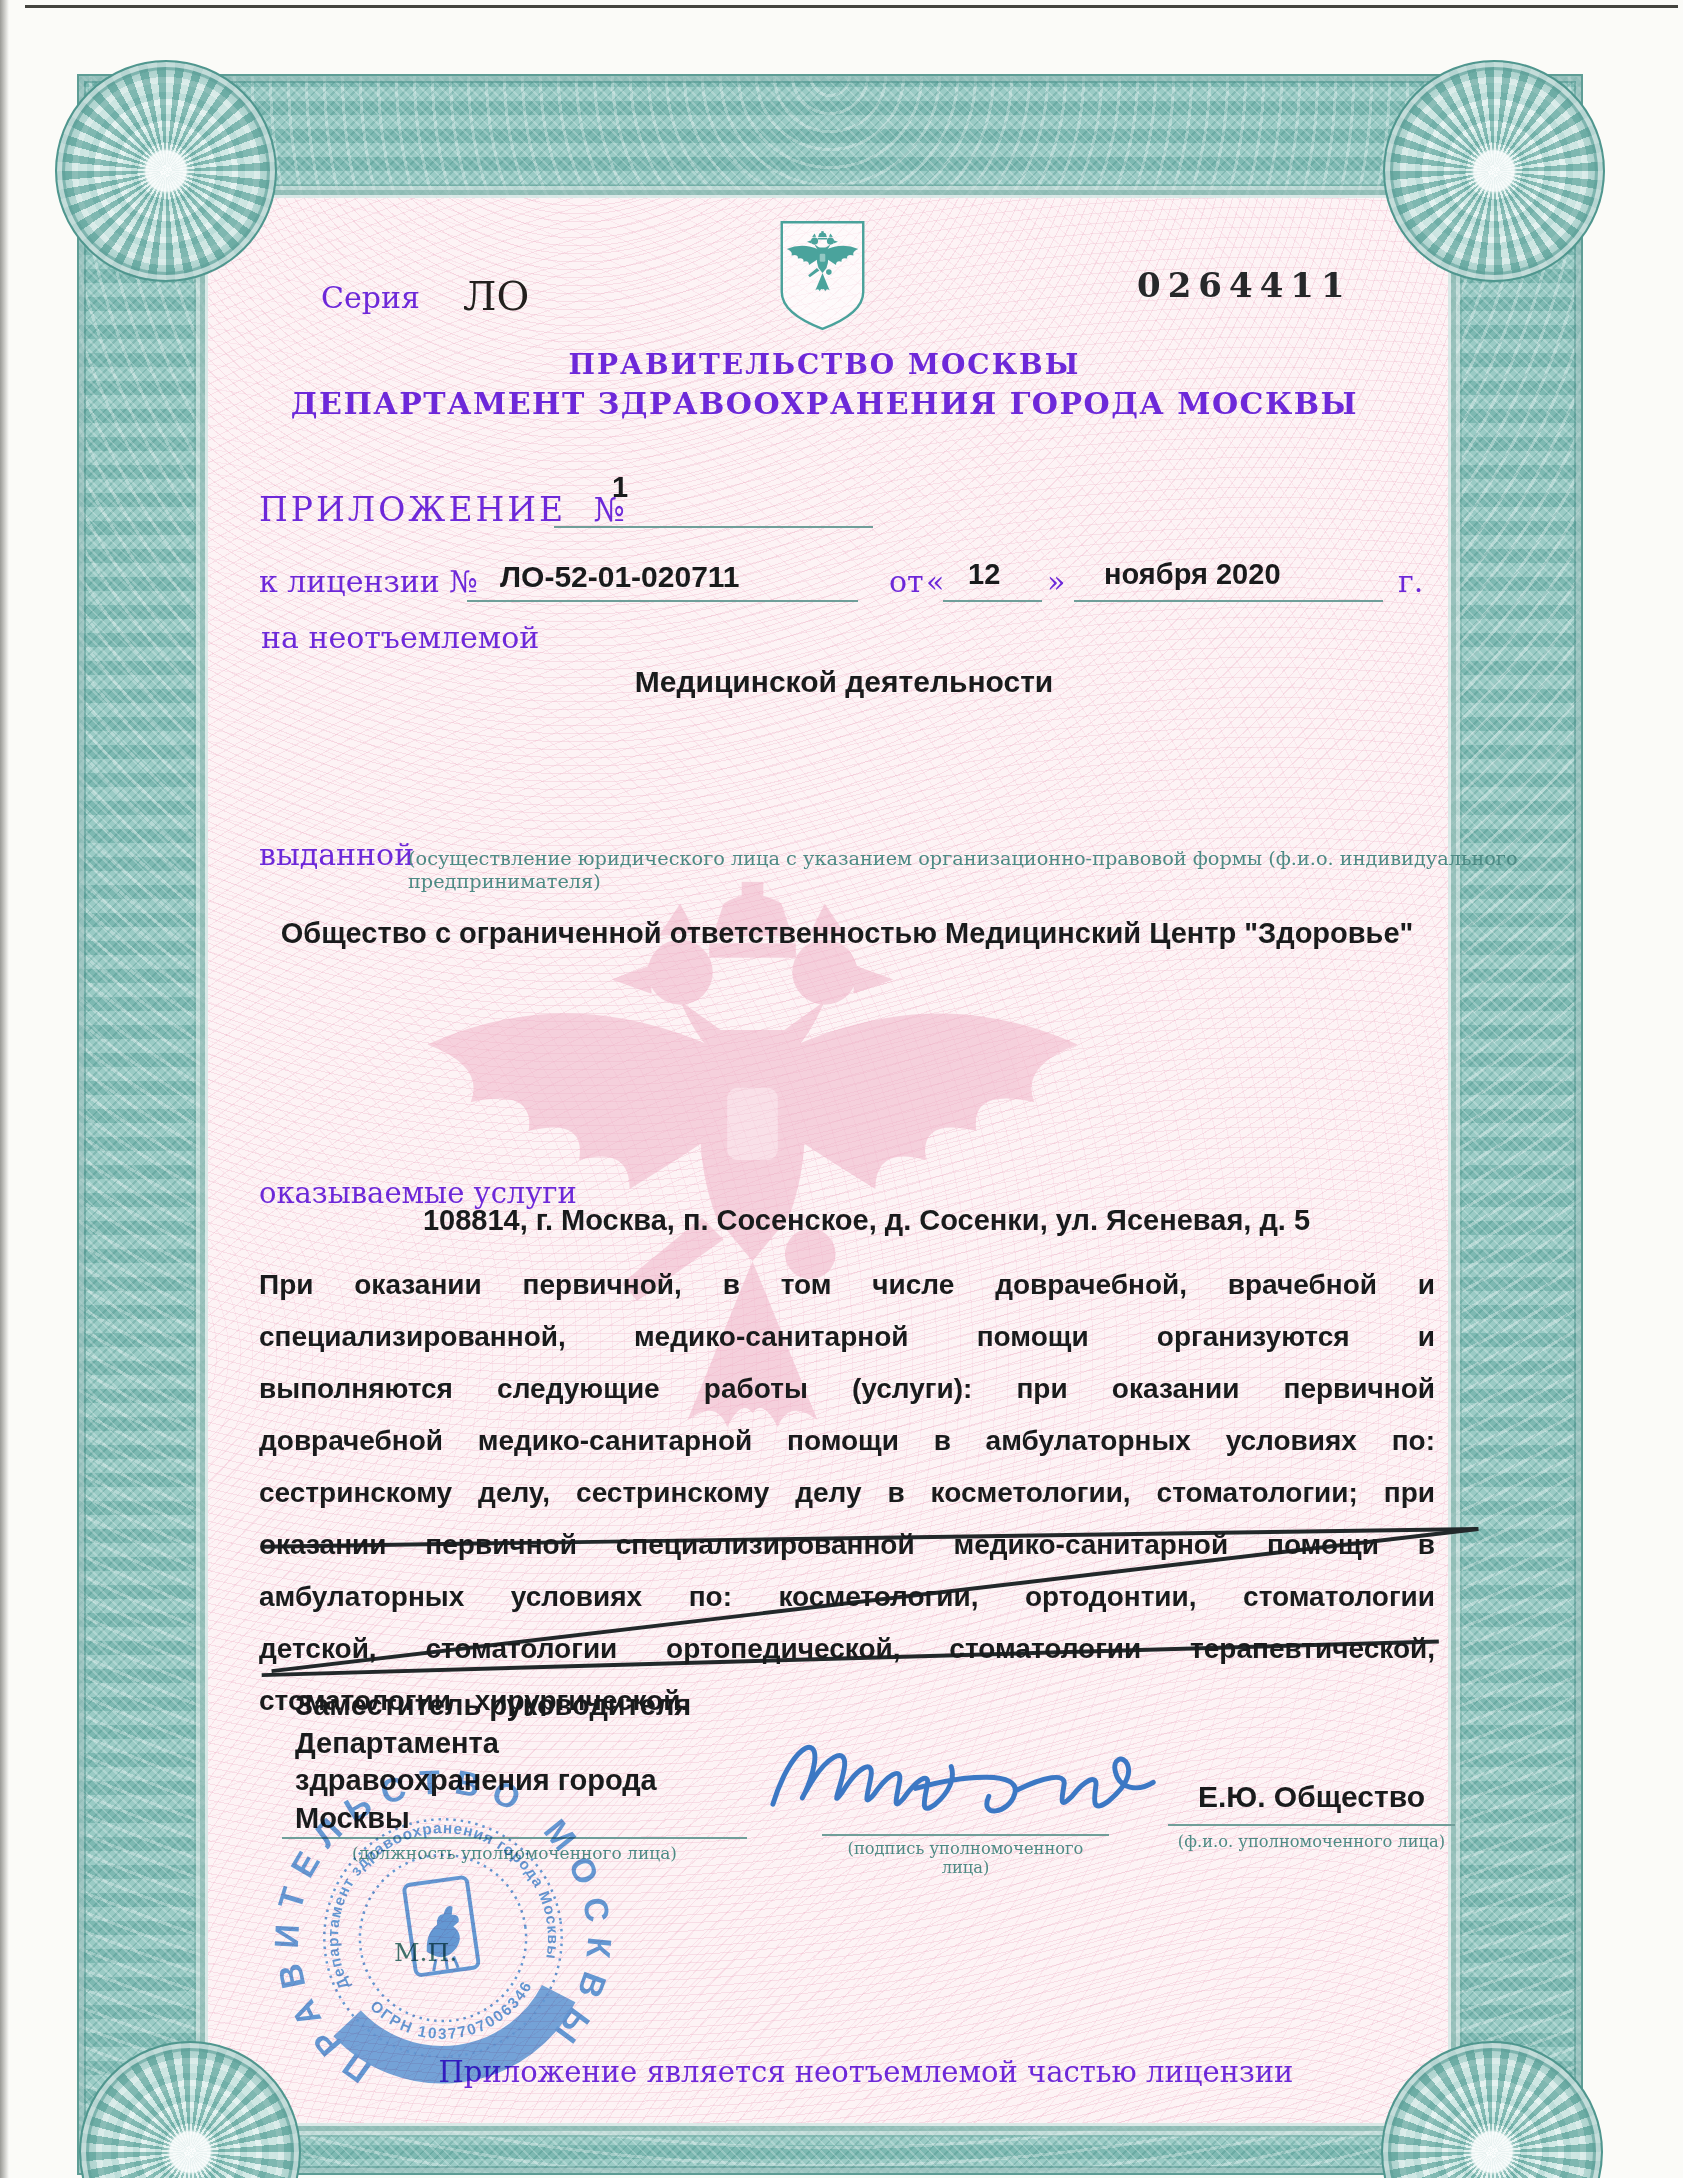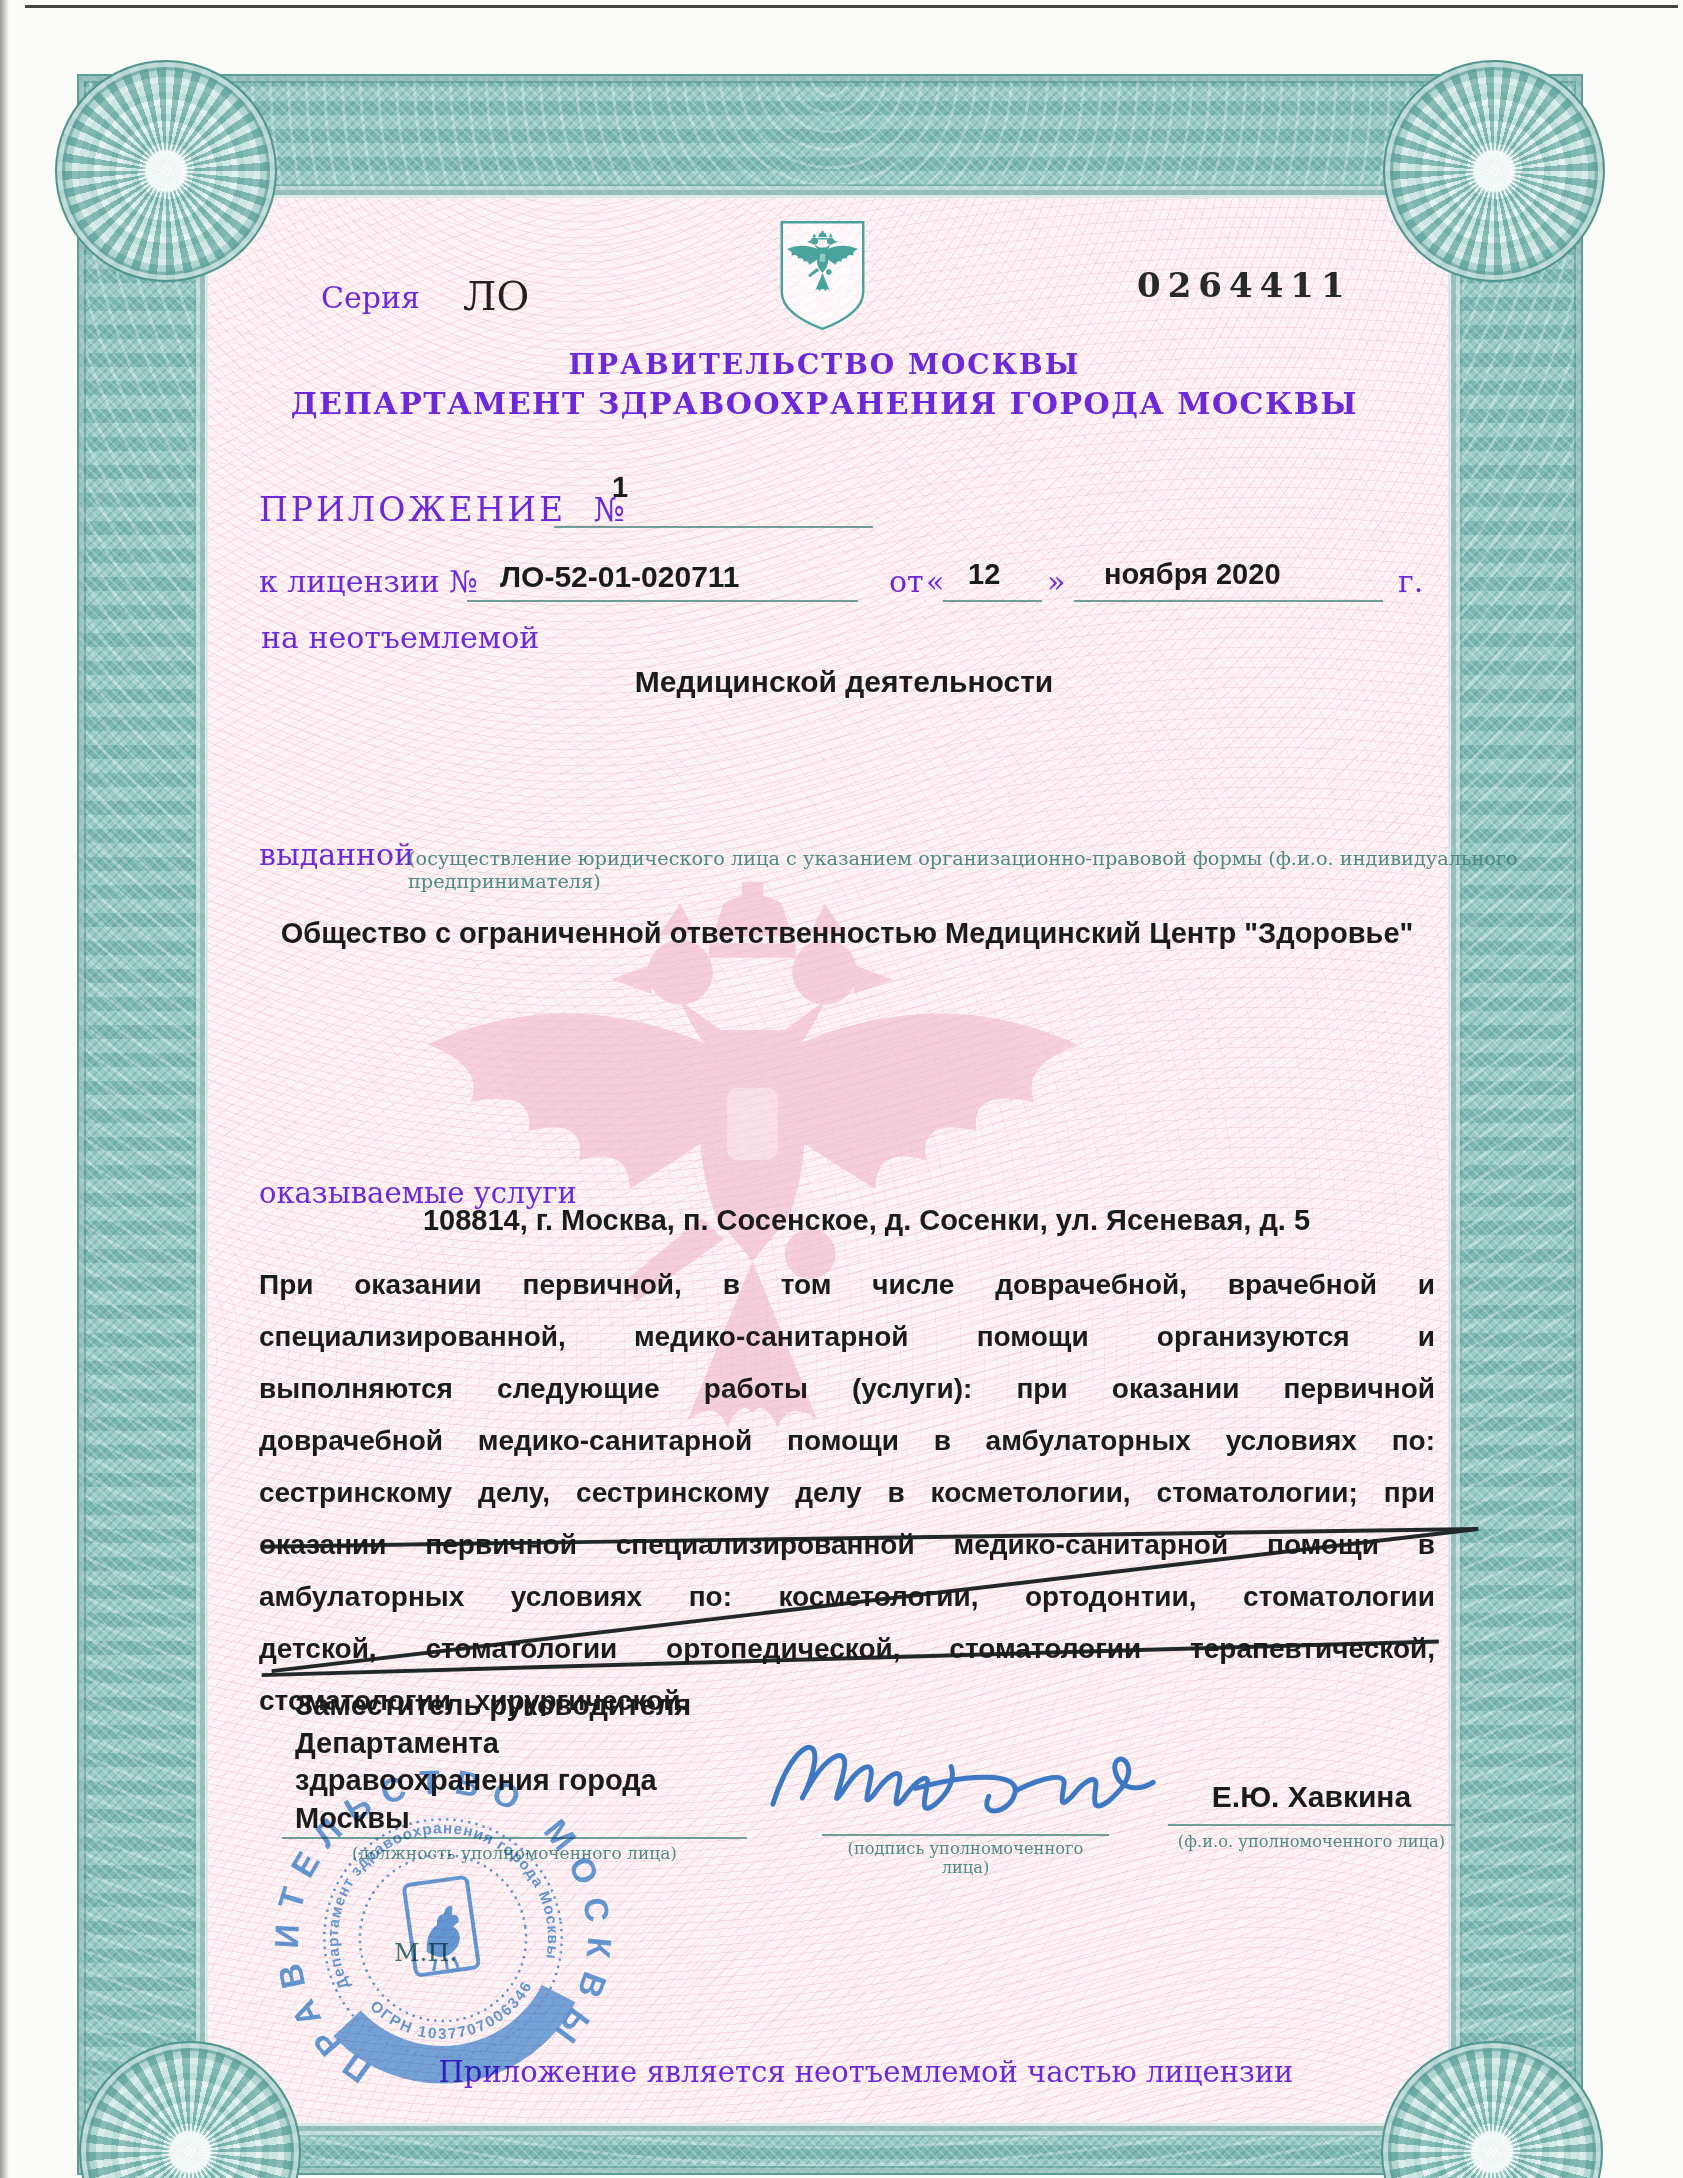--- a/index.html
+++ b/index.html
@@ -160,21 +160,21 @@
              C102,46 118,38 115,56 C112,74 106,88 118,74 C132,54 146,46 144,60 C141,78 136,92 148,78
              C162,58 174,52 172,64 C169,80 164,96 180,84 C194,72 200,58 196,46
              M160,68 C210,54 268,50 260,74 C254,94 224,98 234,76
              M262,70 C290,56 312,52 310,64 C308,78 304,90 318,76 C332,58 344,54 342,66 C340,80 338,94 356,80
              C372,66 378,54 374,44 C370,34 358,38 362,52 C366,68 384,72 400,62" fill="none" stroke="#3c78c4" stroke-width="5" stroke-linecap="round"></path>
   </svg>
 
   <div class="abs z3 uline" style="left:822px;top:1834px;width:287px"></div>
   <div class="abs z3 ctr hintc" style="left:822px;top:1839px;width:287px;font-size:16.3px">(подпись уполномоченного лица)</div>
 
-  <div class="abs z3 ctr filled" style="left:1168px;top:1780px;width:287px;font-size:30px">Е.Ю. Хавкина</div>
+  <div class="abs z3 ctr filled" style="left:1168px;top:1780px;width:287px;font-size:30px">Е.Ю. Общество</div>
   <div class="abs z3 uline" style="left:1168px;top:1824px;width:287px"></div>
   <div class="abs z3 ctr hintc" style="left:1168px;top:1832px;width:287px;font-size:16.3px">(ф.и.о. уполномоченного лица)</div>
 
   <div class="abs z4" style="left:394px;top:1938px;font-size:25px;color:#3f6f6a">М.П.</div>
 
   <svg class="abs z5 stamp-svg" style="left:259px;top:1754px;width:368px;height:368px;opacity:.85" viewBox="0 0 372 372">
     <defs>
       <path id="arcOuter" d="M186,332 a146,146 0 1 1 0.01,0" fill="none"></path>
       <path id="arcInnerTop" d="M186,292 a106,106 0 1 1 0.01,0" fill="none"></path>
       <path id="arcInnerBottom" d="M84,186 a102,102 0 0 0 204,0" fill="none"></path>

